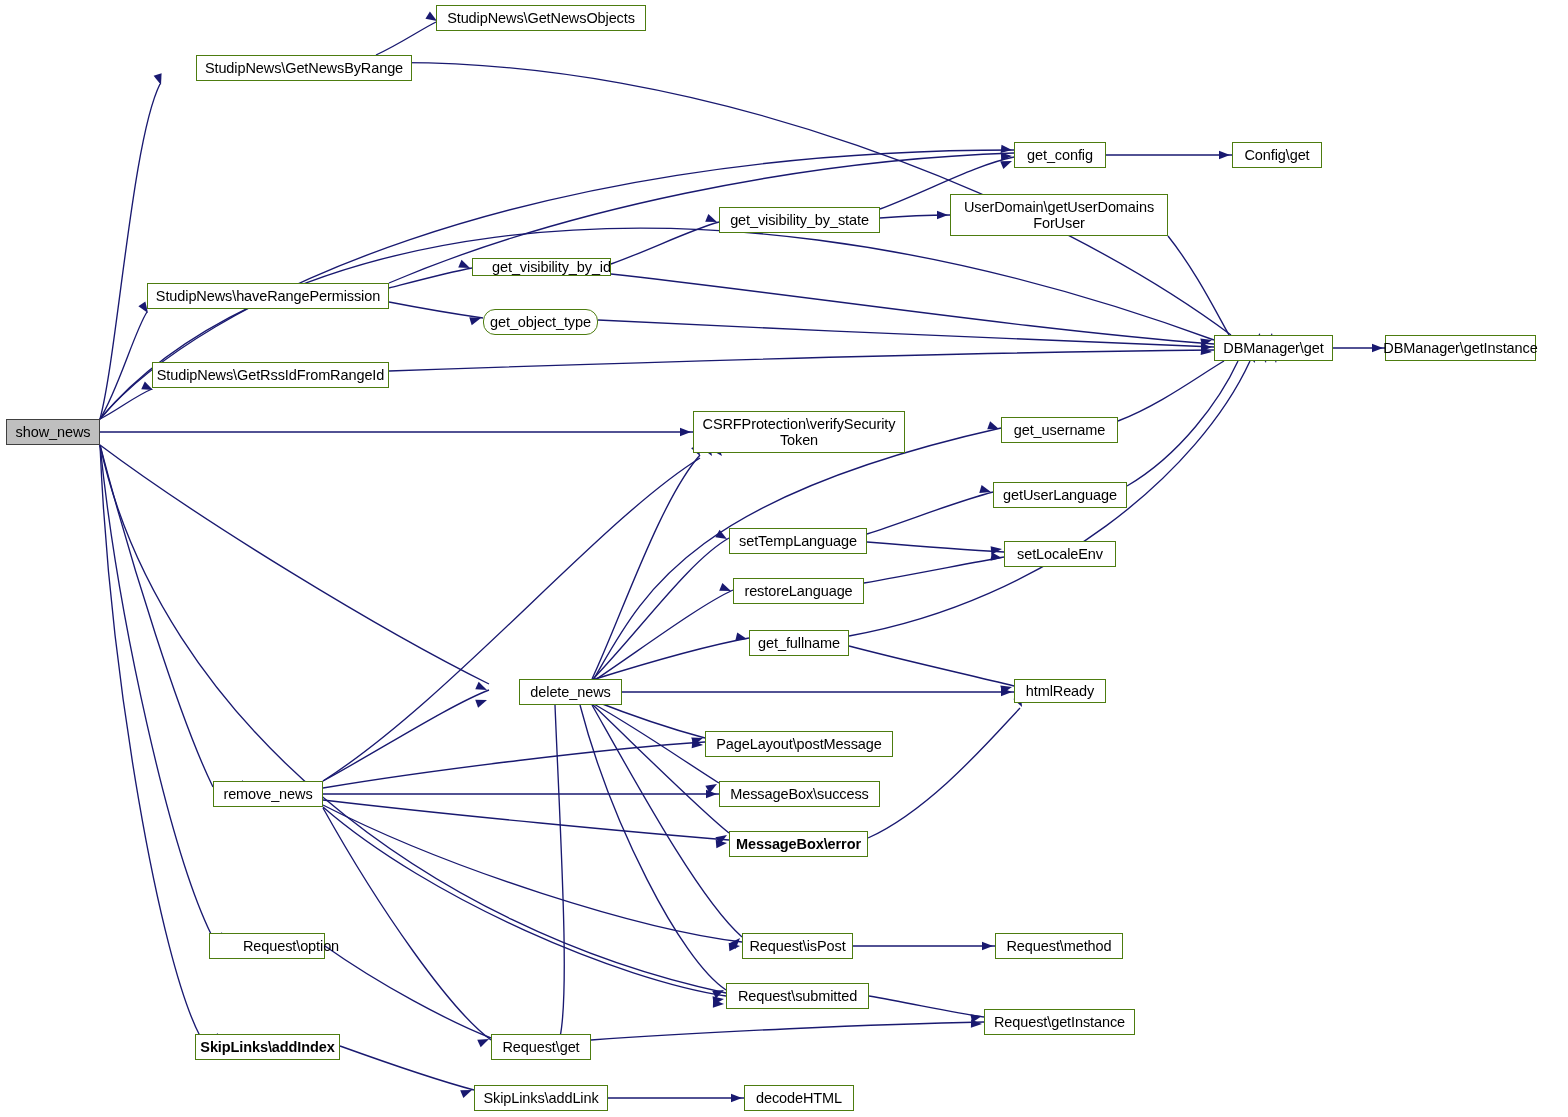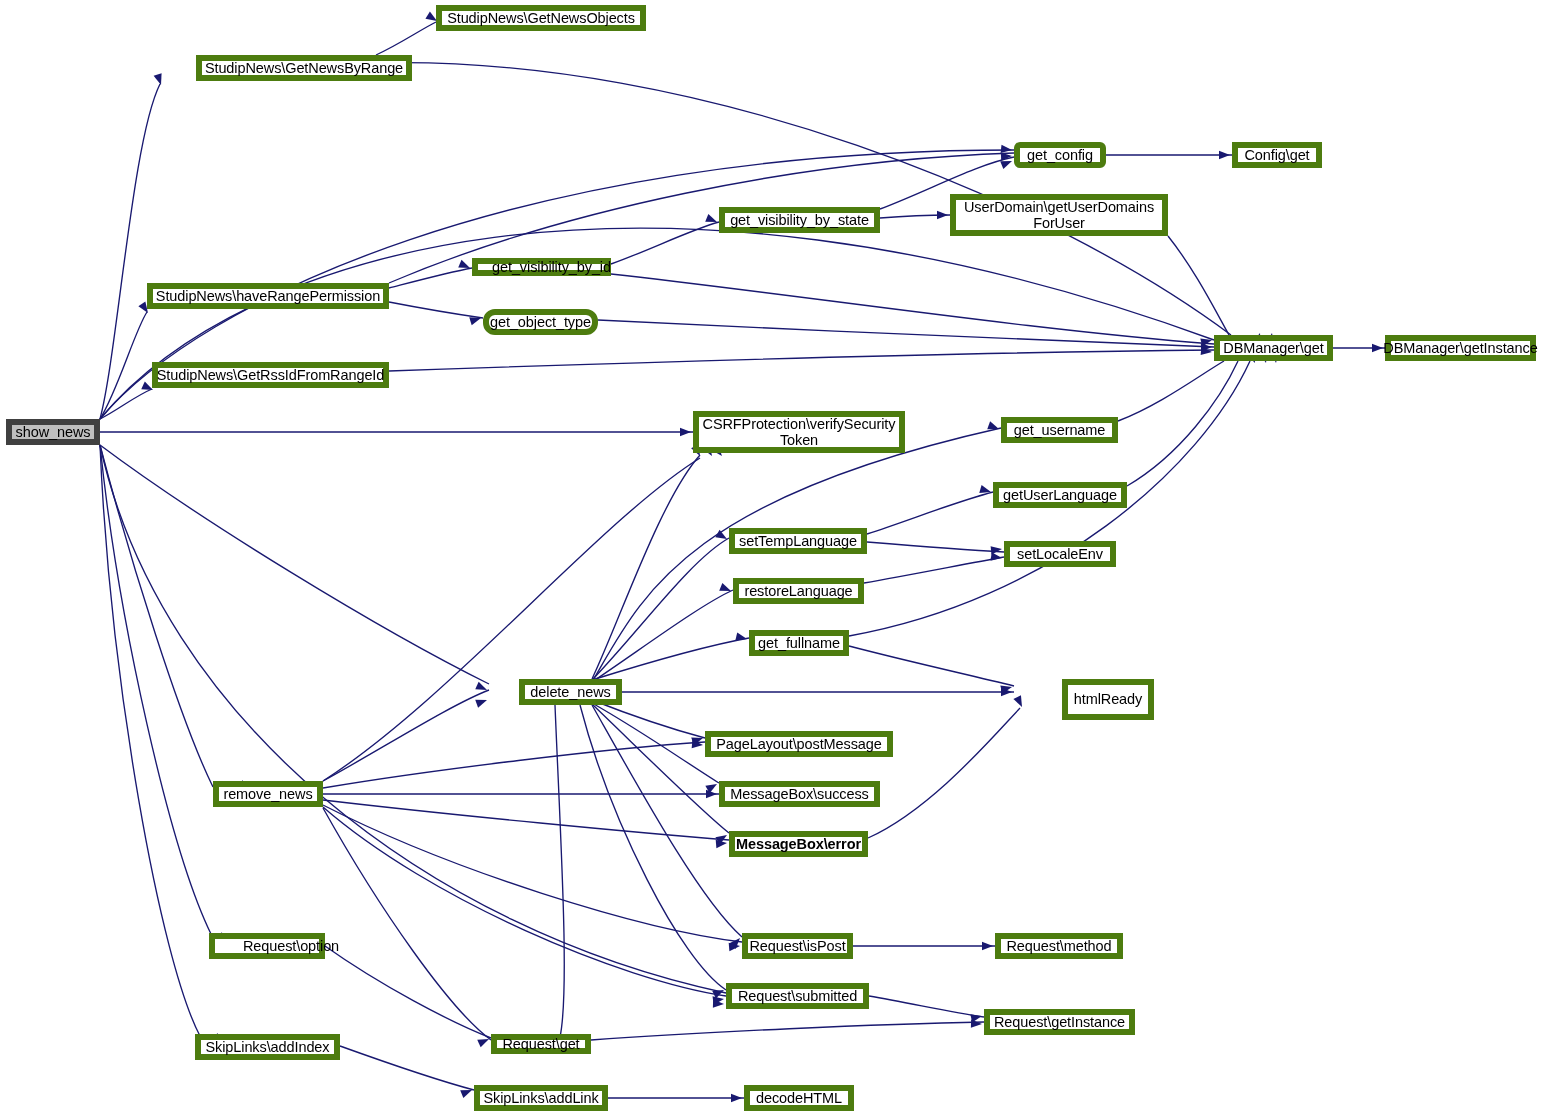--- a/index.html
+++ b/index.html
@@ -1,19 +1,19 @@
 <!DOCTYPE html>
 <html><head>
 <meta charset="utf-8">
 <style>
   html,body{margin:0;padding:0;background:#ffffff;}
   body{font-family:"Liberation Sans","DejaVu Sans",sans-serif;}
   #canvas{position:relative;width:1568px;height:1117px;background:#fff;overflow:hidden;}
   svg#edges{position:absolute;left:0;top:0;width:1568px;height:1117px;}
-  .node{position:absolute;box-sizing:border-box;border:6px solid #4d7c0f;background:#ffffff;
+  .node{position:absolute;box-sizing:border-box;border:1px solid #4d7c0f;background:#ffffff;
         display:flex;align-items:center;justify-content:center;text-align:center;
         font-size:14.5px;color:#000;line-height:1.12;letter-spacing:-0.1px;white-space:pre;}
   .node.highlight{background:#bfbfbf;border-color:#404040;}
   .edge{fill:none;stroke:#191970;stroke-width:1.35;}
   .arrow{fill:#191970;stroke:none;}
 </style>
 </head>
 <body>
 
 <div id="canvas">
@@ -132,48 +132,48 @@
       <polygon points="0,0 -11,-4.2 -11,4.2" class="arrow" transform="translate(243,780) rotate(-68)"></polygon>
       <polygon points="0,0 -11,-4.2 -11,4.2" class="arrow" transform="translate(222,932) rotate(-72)"></polygon>
       <polygon points="0,0 -11,-4.2 -11,4.2" class="arrow" transform="translate(218,1033) rotate(-56)"></polygon>
       <polygon points="0,0 -11,-4.2 -11,4.2" class="arrow" transform="translate(472,1090) rotate(-22)"></polygon>
       <polygon points="0,0 -11,-4.2 -11,4.2" class="arrow" transform="translate(742,1098) rotate(0)"></polygon>
     </svg>
   <div id="nodelayer">
       <div class="node highlight" style="left: 6px; top: 419px; width: 94px; height: 26px;">show_news</div>
       <div class="node" style="left: 436px; top: 5px; width: 210px; height: 26px;">StudipNews\GetNewsObjects</div>
       <div class="node" style="left: 160px; top: 55px; width: 216px; height: 26px; margin-left: 36px;">StudipNews\GetNewsByRange</div>
-      <div class="node" style="left: 1014px; top: 142px; width: 92px; height: 26px; border-radius: 6px;">get_config</div>
+      <div class="node" style="left: 1014px; top: 142px; width: 92px; height: 26px;">get_config</div>
       <div class="node" style="left: 1232px; top: 142px; width: 90px; height: 26px;">Config\get</div>
       <div class="node" style="left: 719px; top: 207px; width: 161px; height: 26px;">get_visibility_by_state</div>
       <div class="node" style="left: 950px; top: 194px; width: 218px; height: 42px;">UserDomain\getUserDomains
 ForUser</div>
       <div class="node" style="left: 472px; top: 258px; width: 139px; height: 18px; padding-left: 20px;">get_visibility_by_id</div>
       <div class="node" style="left: 147px; top: 283px; width: 242px; height: 26px;">StudipNews\haveRangePermission</div>
       <div class="node" style="left: 483px; top: 309px; width: 115px; height: 26px; border-radius: 12px;">get_object_type</div>
       <div class="node" style="left: 1214px; top: 335px; width: 119px; height: 26px;">DBManager\get</div>
       <div class="node" style="left: 1385px; top: 335px; width: 151px; height: 26px;">DBManager\getInstance</div>
       <div class="node" style="left: 152px; top: 362px; width: 237px; height: 26px;">StudipNews\GetRssIdFromRangeId</div>
       <div class="node" style="left: 693px; top: 411px; width: 212px; height: 42px;">CSRFProtection\verifySecurity
 Token</div>
       <div class="node" style="left: 1001px; top: 417px; width: 117px; height: 26px;">get_username</div>
       <div class="node" style="left: 993px; top: 482px; width: 134px; height: 26px;">getUserLanguage</div>
       <div class="node" style="left: 729px; top: 528px; width: 138px; height: 26px;">setTempLanguage</div>
       <div class="node" style="left: 1004px; top: 541px; width: 112px; height: 26px;">setLocaleEnv</div>
       <div class="node" style="left: 733px; top: 578px; width: 131px; height: 26px;">restoreLanguage</div>
       <div class="node" style="left: 749px; top: 630px; width: 100px; height: 26px;">get_fullname</div>
-      <div class="node" style="left: 1014px; top: 679px; width: 92px; height: 41px; margin-left: 48px;">htmlReady</div>
+      <div class="node" style="left: 1014px; top: 679px; width: 92px; height: 24px;">htmlReady</div>
       <div class="node" style="left: 489px; top: 679px; width: 103px; height: 26px; margin-left: 30px;">delete_news</div>
       <div class="node" style="left: 705px; top: 731px; width: 188px; height: 26px;">PageLayout\postMessage</div>
       <div class="node" style="left: 719px; top: 781px; width: 161px; height: 26px;">MessageBox\success</div>
       <div class="node" style="left: 213px; top: 781px; width: 110px; height: 26px;">remove_news</div>
       <div class="node" style="left: 729px; top: 831px; width: 139px; height: 26px; font-weight: bold;">MessageBox\error</div>
       <div class="node" style="left: 209px; top: 933px; width: 116px; height: 26px; padding-left: 48px;">Request\option</div>
       <div class="node" style="left: 742px; top: 933px; width: 111px; height: 26px;">Request\isPost</div>
       <div class="node" style="left: 995px; top: 933px; width: 128px; height: 26px;">Request\method</div>
       <div class="node" style="left: 726px; top: 983px; width: 143px; height: 26px;">Request\submitted</div>
       <div class="node" style="left: 984px; top: 1009px; width: 151px; height: 26px;">Request\getInstance</div>
-      <div class="node" style="left: 491px; top: 1034px; width: 100px; height: 20px;">Request\get</div>
-      <div class="node" style="left: 195px; top: 1034px; width: 145px; height: 26px;">SkipLinks\addIndex</div>
+      <div class="node" style="left: 491px; top: 1034px; width: 100px; height: 26px;">Request\get</div>
+      <div class="node" style="left: 195px; top: 1034px; width: 145px; height: 26px; font-weight: bold;">SkipLinks\addIndex</div>
       <div class="node" style="left: 474px; top: 1085px; width: 134px; height: 26px;">SkipLinks\addLink</div>
       <div class="node" style="left: 744px; top: 1085px; width: 110px; height: 26px;">decodeHTML</div>
     </div>
 </div>
 
 </body></html>

